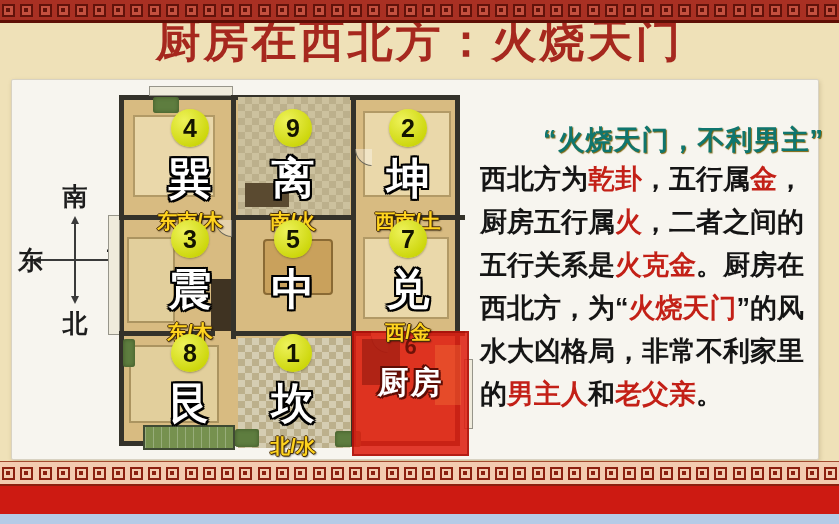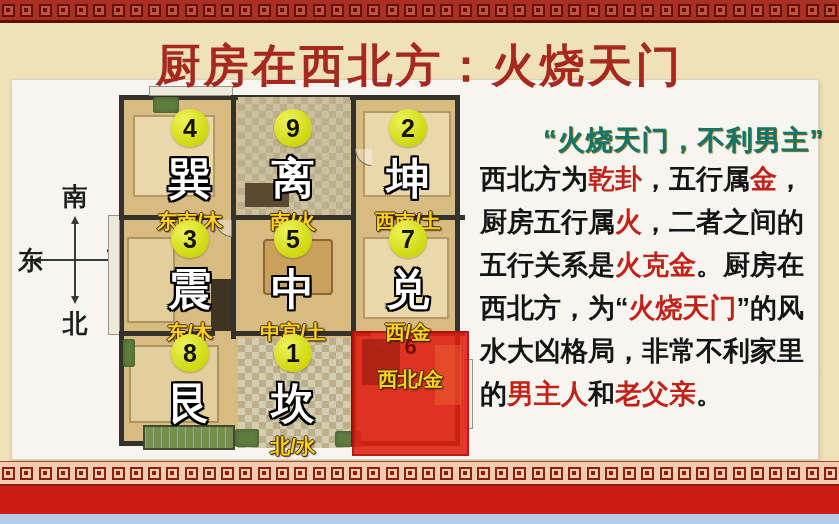--- a/index.html
+++ b/index.html
@@ -28,21 +28,21 @@
   .meander.bottom .mcell{border:2px solid #8b2010;background:transparent;}
   .mcell::before{content:"";position:absolute;left:2px;top:2px;width:4px;height:4px;}
   .meander.top .mcell::before{background:#61120a;}
   .meander.bottom .mcell::before{background:#8b2010;}
   .redband{position:absolute;left:0;top:486px;width:839px;height:28px;background:#cd1a12;
     border-bottom:1px solid #8e0d08;z-index:20;}
   .bluestrip{position:absolute;left:0;top:514px;width:839px;height:10px;background:#b5cbe6;z-index:20;}
 
   
   .page-title{
-    position:absolute;top:36px;left:0;width:839px;text-align:center;
+    position:absolute;top:11px;left:0;width:839px;text-align:center;
     font-family:"Liberation Serif","DejaVu Serif",serif;
     font-size:45px;font-weight:800;color:#a6281e;letter-spacing:3px;z-index:5;
   }
 
   
   .panel{
     position:absolute;left:11px;top:79px;width:806px;height:379px;
     background:#f7f5ef;border:1px solid #d8d2c2;border-radius:2px;
     box-shadow:1px 2px 4px rgba(120,100,60,.25);z-index:4;
   }
@@ -284,39 +284,38 @@
           <div class="slabel">西南/土</div>
         </div>
         <div class="sector r1 c0">
           <div class="circle">3</div>
           <div class="schar">震</div>
           <div class="slabel">东/木</div>
         </div>
         <div class="sector r1 c1">
           <div class="circle">5</div>
           <div class="schar">中</div>
-          <div class="slabel">中宫/土</div>
         </div>
         <div class="sector r1 c2">
           <div class="circle">7</div>
           <div class="schar">兑</div>
           <div class="slabel">西/金</div>
         </div>
         <div class="sector r2 c0">
           <div class="circle">8</div>
           <div class="schar">艮</div>
         </div>
         <div class="sector r2 c1">
           <div class="circle">1</div>
           <div class="schar">坎</div>
           <div class="slabel">北/水</div>
         </div>
         <div class="sector r2 c2 highlight">
           <div class="knum">6</div>
-          <div class="slabel">西北/金</div>
+          <div class="kchar">厨房</div>
         </div>
       </div>
   </div>
 
   <div class="analysis">
     <div class="analysis-heading">“火烧天门，不利男主”</div>
     <div class="analysis-body" id="analysis-body"><span>西北方为</span><span class="red">乾卦</span><span>，五行属</span><span class="red">金</span><span>，厨房五行属</span><span class="red">火</span><span>，二者之间的五行关系是</span><span class="red">火克金</span><span>。厨房在西北方，为“</span><span class="red">火烧天门</span><span>”的风水大凶格局，非常不利家里的</span><span class="red">男主人</span><span>和</span><span class="red">老父亲</span><span>。</span></div>
   </div>
 </div>
 

